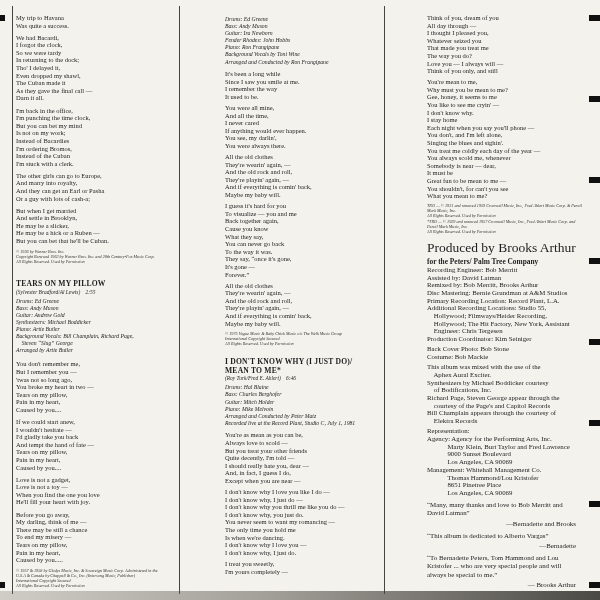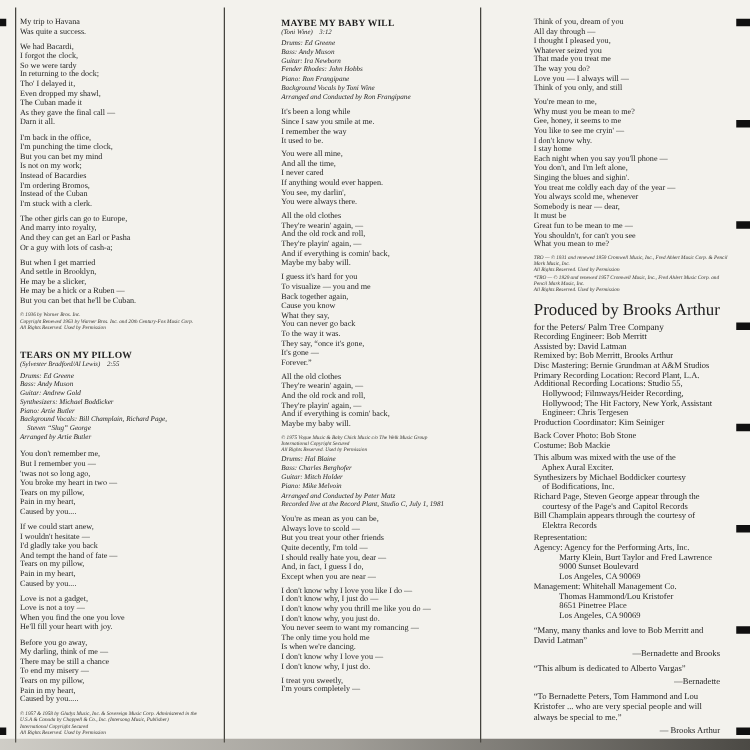--- a/index.html
+++ b/index.html
@@ -26,21 +26,21 @@
   .subtitle{font-style:italic;font-size:5.4px;line-height:7px;white-space:pre}
 
   .credits{margin:2px 0 4.5px}
   #col1 .credits{margin-bottom:6px}
   .credits .cline{font-style:italic;font-size:5.7px;line-height:7.1px;white-space:pre}
 
   .fineprint{margin:3px 0 3px}
   .fineprint .fline{font-style:italic;font-size:4.2px;line-height:5.1px;color:#35342f;white-space:pre}
 
   .producer{font-weight:normal;font-size:13.5px;line-height:15px;margin:6px 0 2px;white-space:pre}
-  .creditblock .lead{font-weight:normal;font-size:7.4px;line-height:9px;white-space:pre}
+  .creditblock .lead{font-weight:bold;font-size:7.4px;line-height:9px;white-space:pre}
   .creditblock .bline{font-size:6.8px;line-height:7.7px;white-space:pre}
   .cgroup{margin:0 0 2.5px}
 
   .quote{margin:4px 0 0}
   .quote .qline{font-size:6.9px;line-height:8.4px;white-space:pre}
   .quote .attr{font-size:6.9px;line-height:9px;text-align:right;padding-right:8px;margin-top:1px;white-space:pre}
 
   .mark{position:absolute;background:#101010}
   .mark.right{right:0;width:11px;height:6px}
   .mark.left{left:0;width:5px;height:6px}
@@ -152,24 +152,20 @@
       </div>
     </div>
     <div class="fineprint block">
       <div class="fline">© 1957 &amp; 1958 by Gladys Music, Inc. &amp; Sovereign Music Corp. Administered in the</div>
       <div class="fline">U.S.A &amp; Canada by Chappell &amp; Co., Inc. (Intersong Music, Publisher)</div>
       <div class="fline">International Copyright Secured</div>
       <div class="fline">All Rights Reserved. Used by Permission</div>
     </div>
   </div>
 <div class="col" id="col2">
-    <div class="song-header block">
-      <div class="song-title">MAYBE MY BABY WILL</div>
-      <div class="subtitle">(Toni Wine)    3:12</div>
-    </div>
     <div class="credits block">
       <div class="cline">Drums: Ed Greene</div>
       <div class="cline">Bass: Andy Muson</div>
       <div class="cline">Guitar: Ira Newborn</div>
       <div class="cline">Fender Rhodes: John Hobbs</div>
       <div class="cline">Piano: Ron Frangipane</div>
       <div class="cline">Background Vocals by Toni Wine</div>
       <div class="cline">Arranged and Conducted by Ron Frangipane</div>
     </div>
     <div class="stanzas block">
@@ -213,20 +209,25 @@
         <div class="lyric">And the old rock and roll,</div>
         <div class="lyric">They're playin' again, —</div>
         <div class="lyric">And if everything is comin' back,</div>
         <div class="lyric">Maybe my baby will.</div>
       </div>
     </div>
     <div class="fineprint block">
       <div class="fline">© 1975 Vogue Music &amp; Baby Chick Music c/o The Welk Music Group</div>
       <div class="fline">International Copyright Secured</div>
       <div class="fline">All Rights Reserved. Used by Permission</div>
+    </div>
+    <div class="song-header block">
+      <div class="song-title">I DON'T KNOW WHY (I JUST DO)/</div>
+      <div class="song-title">MEAN TO ME*</div>
+      <div class="subtitle">(Roy Turk/Fred E. Ahlert)    6:46</div>
     </div>
     <div class="credits block">
       <div class="cline">Drums: Hal Blaine</div>
       <div class="cline">Bass: Charles Berghofer</div>
       <div class="cline">Guitar: Mitch Holder</div>
       <div class="cline">Piano: Mike Melvoin</div>
       <div class="cline">Arranged and Conducted by Peter Matz</div>
       <div class="cline">Recorded live at the Record Plant, Studio C, July 1, 1981</div>
     </div>
     <div class="stanzas block">

